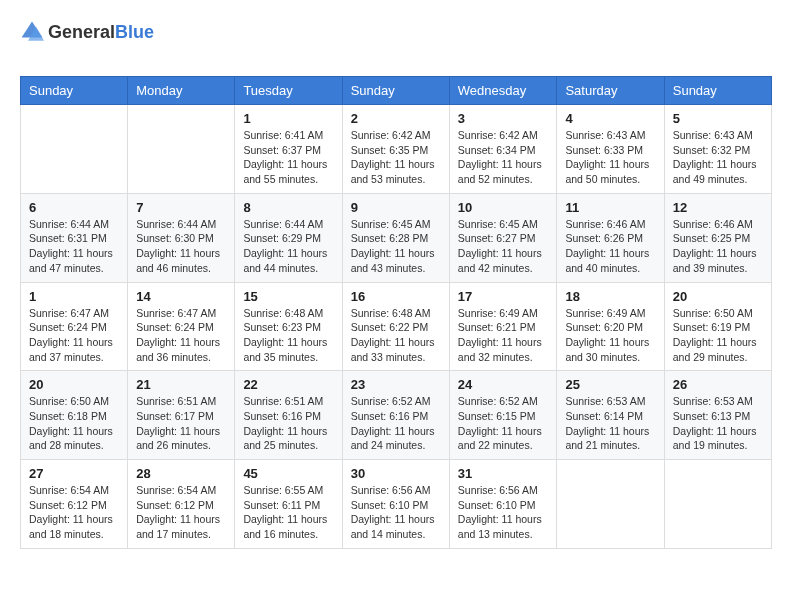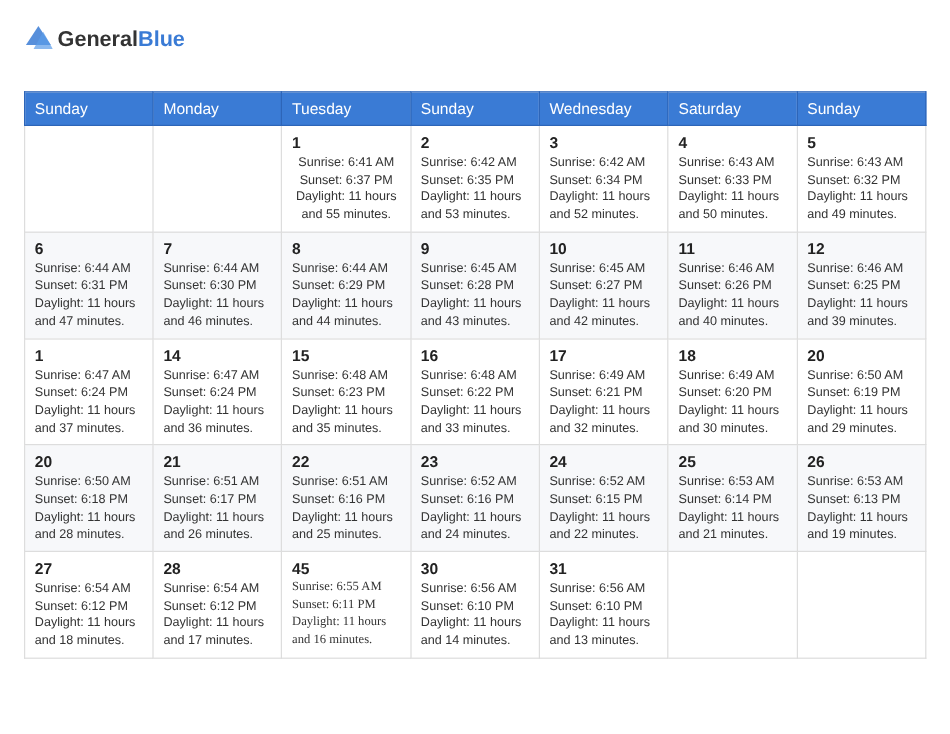--- a/index.html
+++ b/index.html
@@ -107,21 +107,21 @@
         <th>Saturday</th>
         <th>Sunday</th>
       </tr>
   </thead>
   <tbody id="calendar-body">
   <tr>
         <td class="empty-cell"></td>
         <td class="empty-cell"></td>
         <td>
           <div class="day-number">1</div>
-          <div class="day-info" style="white-space: pre-line; text-align: center;">Sunrise: 6:41 AM
+          <div class="day-info" style="white-space: pre-line;">Sunrise: 6:41 AM
 Sunset: 6:37 PM
 Daylight: 11 hours and 55 minutes.</div>
         </td>
         <td>
           <div class="day-number">2</div>
           <div class="day-info" style="white-space: pre-line;">Sunrise: 6:42 AM
 Sunset: 6:35 PM
 Daylight: 11 hours and 53 minutes.</div>
         </td>
         <td>
@@ -283,21 +283,21 @@
 Daylight: 11 hours and 18 minutes.</div>
         </td>
         <td>
           <div class="day-number">28</div>
           <div class="day-info" style="white-space: pre-line;">Sunrise: 6:54 AM
 Sunset: 6:12 PM
 Daylight: 11 hours and 17 minutes.</div>
         </td>
         <td>
           <div class="day-number">45</div>
-          <div class="day-info" style="white-space: pre-line; font-family: Liberation Serif, serif;">Sunrise: 6:55 AM
+          <div class="day-info" style="white-space: pre-line;">Sunrise: 6:55 AM
 Sunset: 6:11 PM
 Daylight: 11 hours and 16 minutes.</div>
         </td>
         <td>
           <div class="day-number">30</div>
           <div class="day-info" style="white-space: pre-line;">Sunrise: 6:56 AM
 Sunset: 6:10 PM
 Daylight: 11 hours and 14 minutes.</div>
         </td>
         <td>

